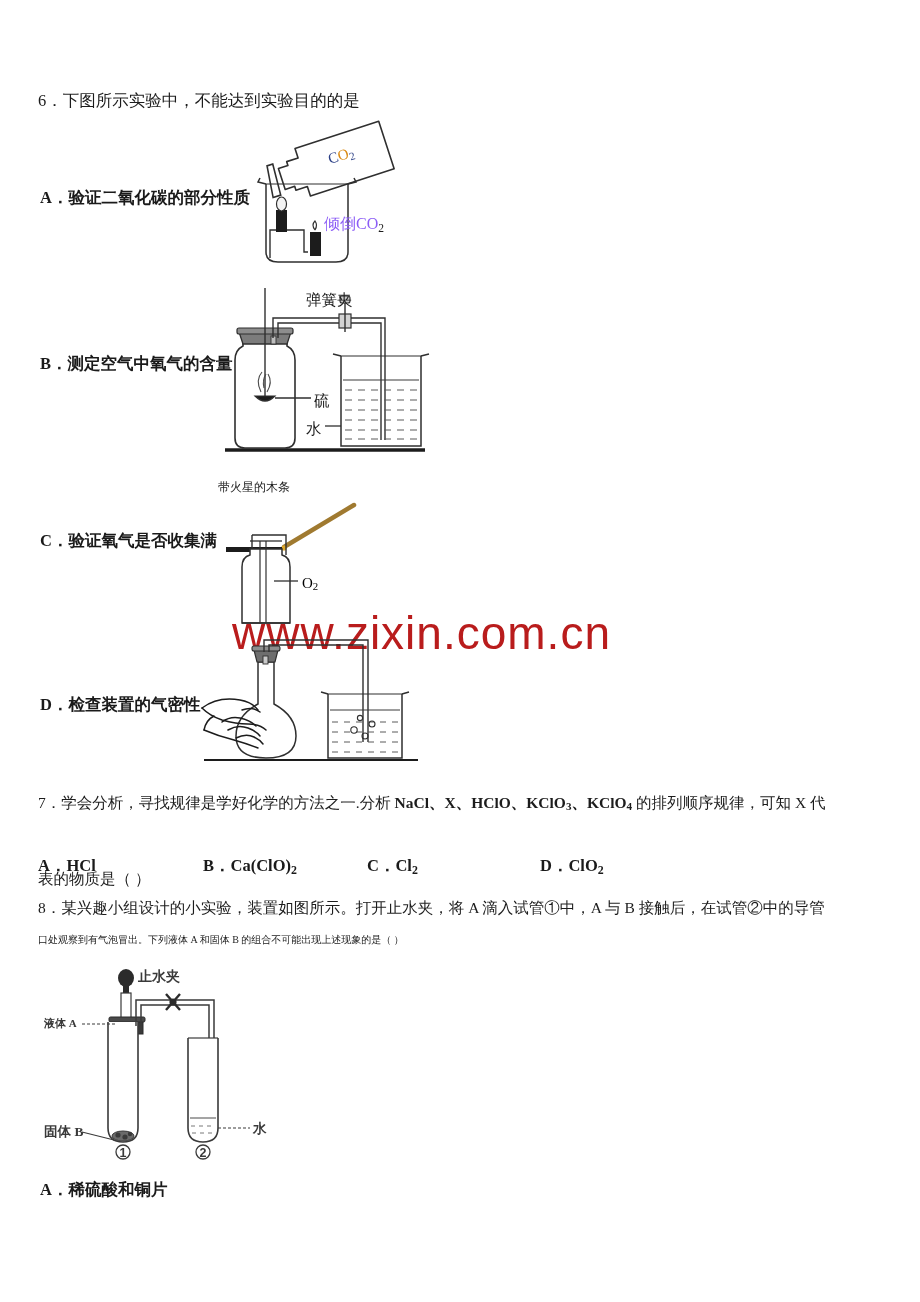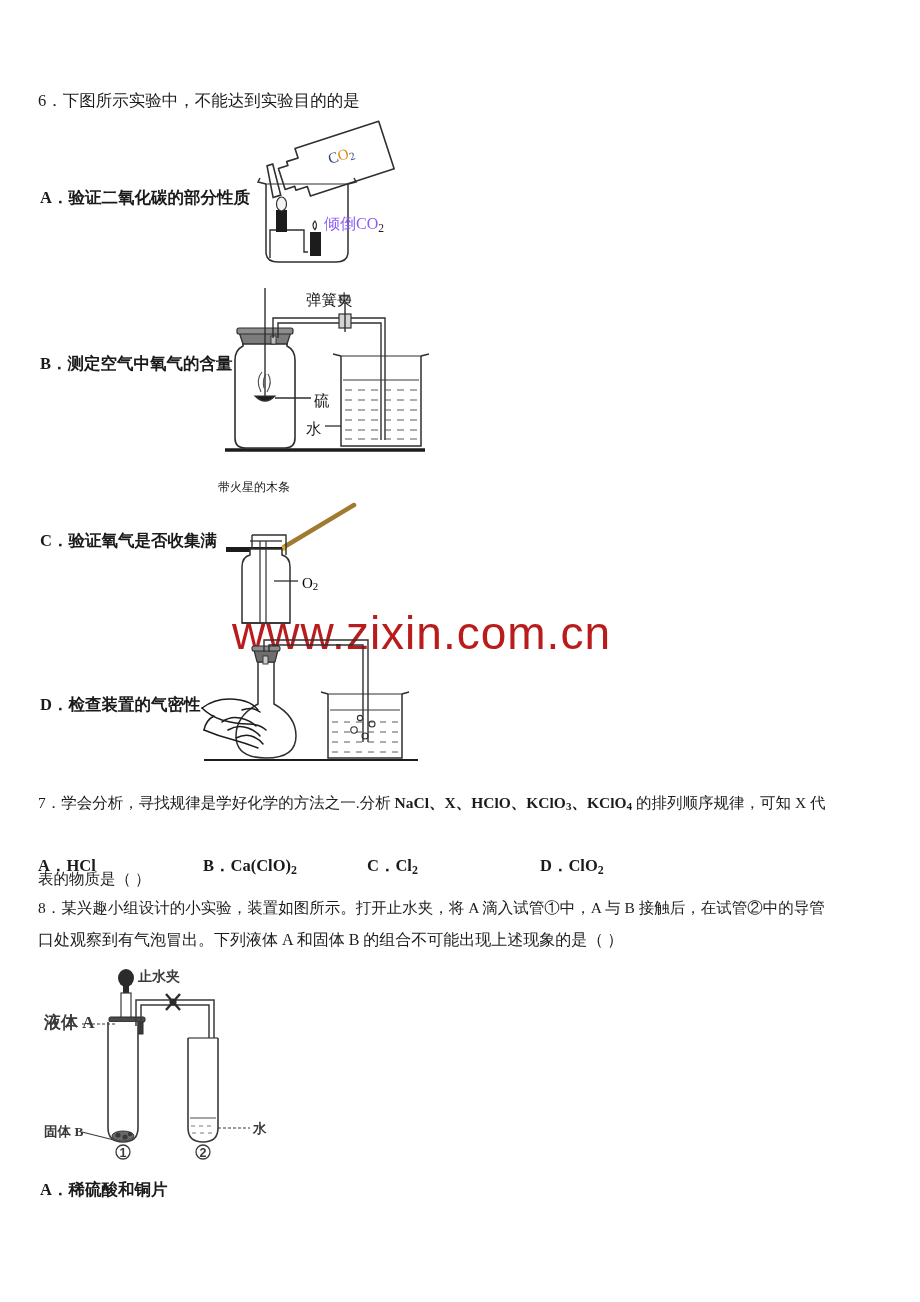--- a/index.html
+++ b/index.html
@@ -294,21 +294,21 @@
   <div class="choice" style="left:367px; top:855px;">
     <span>C．</span><span>Cl<sub>2</sub></span>
   </div>
   <div class="choice" style="left:528px; top:855px;margin-left:12px;">
     <span>D．</span><span>ClO<sub>2</sub></span>
   </div>
 
   <div class="qtext" style="left:38px; top:893px; font-size:15.5px;">
     <span class="qnum">8</span><span>．某兴趣小组设计的小实验，装置如图所示。打开止水夹，将 A 滴入试管①中，A 与 B 接触后，在试管②中的导管</span>
   </div>
-  <div class="qtext" style="left:38px; top:925px; font-size:16px;">口处观察到有气泡冒出。下列液体 A 和固体 B 的组合不可能出现上述现象的是（     ）</div>
+  <div class="qtext" style="left:38px; top:925px; font-size:10px;">口处观察到有气泡冒出。下列液体 A 和固体 B 的组合不可能出现上述现象的是（     ）</div>
 
   <div class="fig" style="left:38px; top:960px;">
     <svg width="300" height="200" viewBox="0 0 300 200">
 
       <g>
         <ellipse cx="88" cy="18" rx="8" ry="9" fill="#2b2b2b"></ellipse>
         <rect x="85" y="25" width="6" height="10" fill="#2b2b2b"></rect>
       </g>
 
       <rect x="83" y="33" width="10" height="28" fill="#ffffff" stroke="#3a3a3a" stroke-width="1.2"></rect>
@@ -362,21 +362,21 @@
         <text x="85" y="197" text-anchor="middle" class="hand-label" font-size="10">1</text>
       </g>
       <g>
         <circle cx="165" cy="192" r="7" fill="none" stroke="#3a3a3a" stroke-width="1.3"></circle>
         <text x="165" y="197" text-anchor="middle" class="hand-label" font-size="10">2</text>
       </g>
     </svg>
   </div>
 
   <div class="qtext" style="left:138px; top:962px; font-size:14px; font-weight:bold; color:#3a3a3a; font-family:'Liberation Serif',serif;">止水夹</div>
-  <div class="qtext" style="left:44px; top:1008px; font-size:17px; font-weight:bold; color:#3a3a3a;">液体 A</div>
+  <div class="qtext" style="left:44px; top:1008px; font-size:11px; font-weight:bold; color:#3a3a3a;">液体 A</div>
   <div class="qtext" style="left:44px; top:1117px; font-size:13.5px; font-weight:bold; color:#3a3a3a;">固体 B</div>
   <div class="qtext" style="left:253px; top:1114px; font-size:13.5px; font-weight:bold; color:#3a3a3a;">水</div>
 
   <div class="opt-label" style="left:40px; top:1179px;">
     <span>A．</span><span>稀硫酸和铜片</span>
   </div>
 
 </div>
 
 </body></html>

